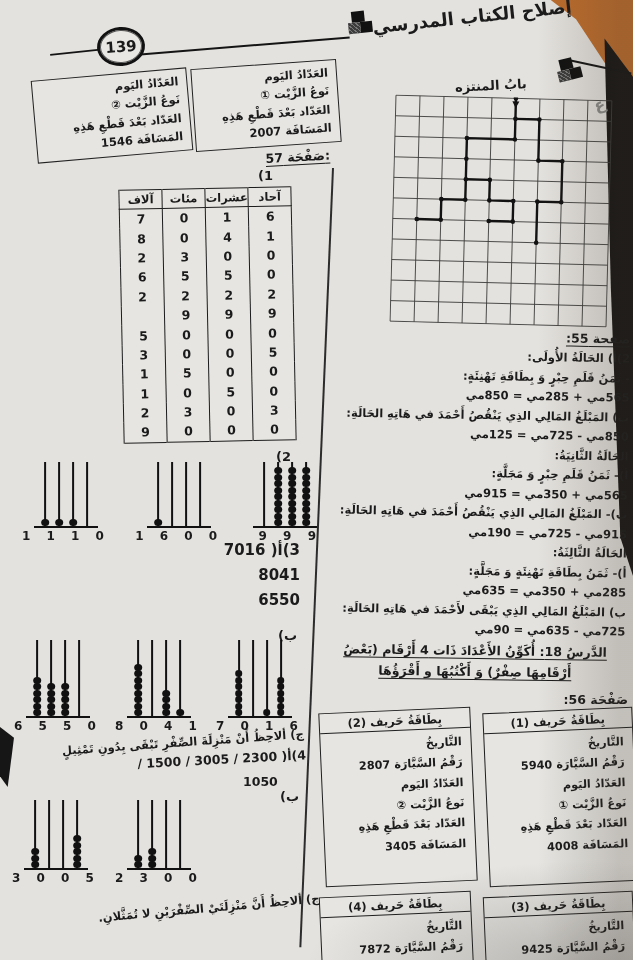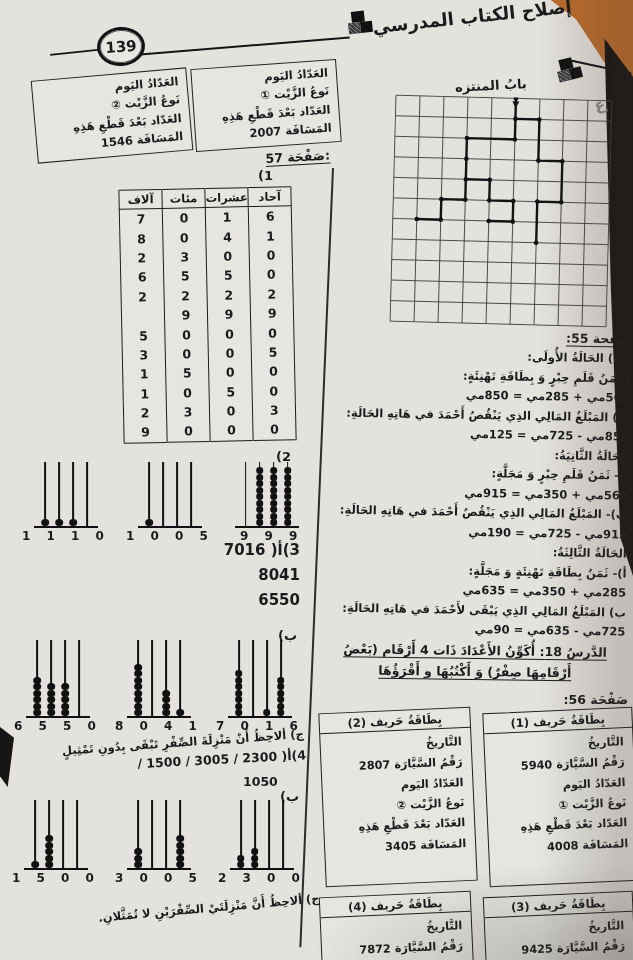--- a/index.html
+++ b/index.html
@@ -195,21 +195,21 @@
         <tr>
           <td>9</td>
           <td>0</td>
           <td>0</td>
           <td>0</td>
         </tr>
       </tbody>
   </table>
 
   <div class="abs marker" style="left:276px;top:449px;">(2</div>
-  <div class="abs ab-row" style="left:22px;top:462px;width:300px;gap:16px;">
+  <div class="abs ab-row" style="left:22px;top:462px;width:300px;gap:16px;justify-content:space-between;">
       <div class="abacus">
         <div class="aframe" style="height: 64px;">
           <div class="rod">
             <div class="stick"></div>
             <div class="bead" style="bottom: 0px;"></div>
           </div>
           <div class="rod">
             <div class="stick"></div>
             <div class="bead" style="bottom: 0px;"></div>
           </div>
@@ -232,21 +232,21 @@
           <div class="rod">
             <div class="stick"></div>
           </div>
           <div class="rod">
             <div class="stick"></div>
           </div>
           <div class="rod">
             <div class="stick"></div>
           </div>
         </div>
-        <div class="alabel">1 0 0 5</div>
+        <div class="alabel">1 6 0 0</div>
       </div>
       <div class="abacus">
         <div class="aframe" style="height: 64px;">
           <div class="rod">
             <div class="stick"></div>
           </div>
           <div class="rod">
             <div class="stick"></div>
             <div class="bead" style="bottom: 0px;"></div>
             <div class="bead" style="bottom: 6.5px;"></div>
@@ -390,43 +390,20 @@
         <div class="alabel">7 0 1 6</div>
       </div>
     </div>
   <div class="abs rtl" style="left:42px;top:736px;width:262px;font-size:11.5px;transform:rotate(-4deg);white-space:nowrap;">ج) ألاحِظُ أَنْ مَنْزِلَةَ الصِّفْرِ تَبْقَى بِدُونِ تَمْثِيلٍ</div>
 
   <div class="abs rtl" style="left:88px;top:753px;width:218px;font-size:12.5px;transform:rotate(-3deg);text-align:right;white-space:nowrap;">4)أ( 2300 / 3005 / 1500 /</div>
   <div class="abs" style="left:243px;top:774px;font-size:12.5px;">1050</div>
 
   <div class="abs marker" style="left:280px;top:789px;">(ب</div>
   <div class="abs ab-row" style="left:12px;top:800px;width:314px;gap:15px;">
-      <div class="abacus">
-        <div class="aframe" style="height: 68px;">
-          <div class="rod">
-            <div class="stick"></div>
-            <div class="bead" style="bottom: 0px;"></div>
-          </div>
-          <div class="rod">
-            <div class="stick"></div>
-            <div class="bead" style="bottom: 0px;"></div>
-            <div class="bead" style="bottom: 6.5px;"></div>
-            <div class="bead" style="bottom: 13px;"></div>
-            <div class="bead" style="bottom: 19.5px;"></div>
-            <div class="bead" style="bottom: 26px;"></div>
-          </div>
-          <div class="rod">
-            <div class="stick"></div>
-          </div>
-          <div class="rod">
-            <div class="stick"></div>
-          </div>
-        </div>
-        <div class="alabel">1 5 0 0</div>
-      </div>
       <div class="abacus">
         <div class="aframe" style="height: 68px;">
           <div class="rod">
             <div class="stick"></div>
             <div class="bead" style="bottom: 0px;"></div>
             <div class="bead" style="bottom: 6.5px;"></div>
             <div class="bead" style="bottom: 13px;"></div>
           </div>
           <div class="rod">
             <div class="stick"></div>

